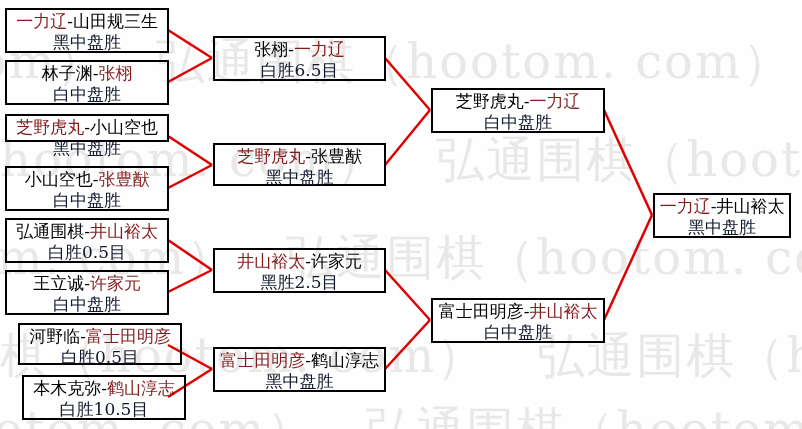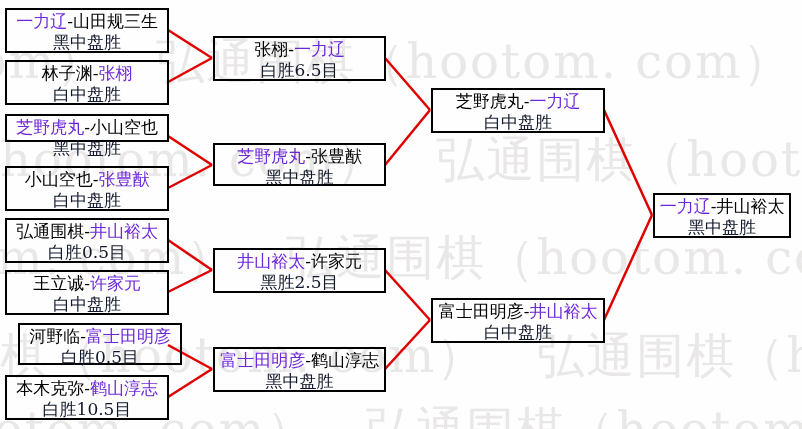--- a/index.html
+++ b/index.html
@@ -34,21 +34,21 @@
     border: 2px solid #000000;
     background: transparent;
     z-index: 2;
     text-align: center;
     font-size: 17px;
     line-height: 21px;
     padding-top: 1px;
     color: #000000;
   }
   .box .dash { color: #000000; }
-  .box .win { color: #6d28d9; }
+  .box .win { color: #7f1d1d; }
   .box .result { color: #0f172a; }
 </style>
 </head>
 <body>
 
 <div id="canvas">
 
   <div id="watermark-layer">
       <div class="wm-row" style="top: 30px; left: -530px;">弘通围棋（hootom. com）　弘通围棋（hootom. com）　弘通围棋（hootom. com）　弘通围棋（hootom. com）　</div>
       <div class="wm-row" style="top: 128px; left: -250px;">弘通围棋（hootom. com）　弘通围棋（hootom. com）　弘通围棋（hootom. com）　弘通围棋（hootom. com）　</div>
@@ -97,21 +97,21 @@
     <div class="result">白胜0.5目</div>
   </div>
   <div class="box" style="left:5px;top:270px;width:164px;height:45px">
     <div><span>王立诚</span><span class="dash">-</span><span class="win">许家元</span></div>
     <div class="result">白中盘胜</div>
   </div>
   <div class="box" style="left:18px;top:323px;width:164px;height:42px">
     <div><span>河野临</span><span class="dash">-</span><span class="win">富士田明彦</span></div>
     <div class="result">白胜0.5目</div>
   </div>
-  <div class="box" style="left:5px;top:375px;width:164px;height:45px">
+  <div class="box" style="left:22px;top:375px;width:164px;height:45px">
     <div><span>本木克弥</span><span class="dash">-</span><span class="win">鹤山淳志</span></div>
     <div class="result">白胜10.5目</div>
   </div>
 
   <div class="box" style="left:213px;top:36px;width:173px;height:45px">
     <div><span>张栩</span><span class="dash">-</span><span class="win">一力辽</span></div>
     <div class="result">白胜6.5目</div>
   </div>
   <div class="box" style="left:213px;top:143px;width:173px;height:43px">
     <div><span class="win">芝野虎丸</span><span class="dash">-</span><span>张豊猷</span></div>

